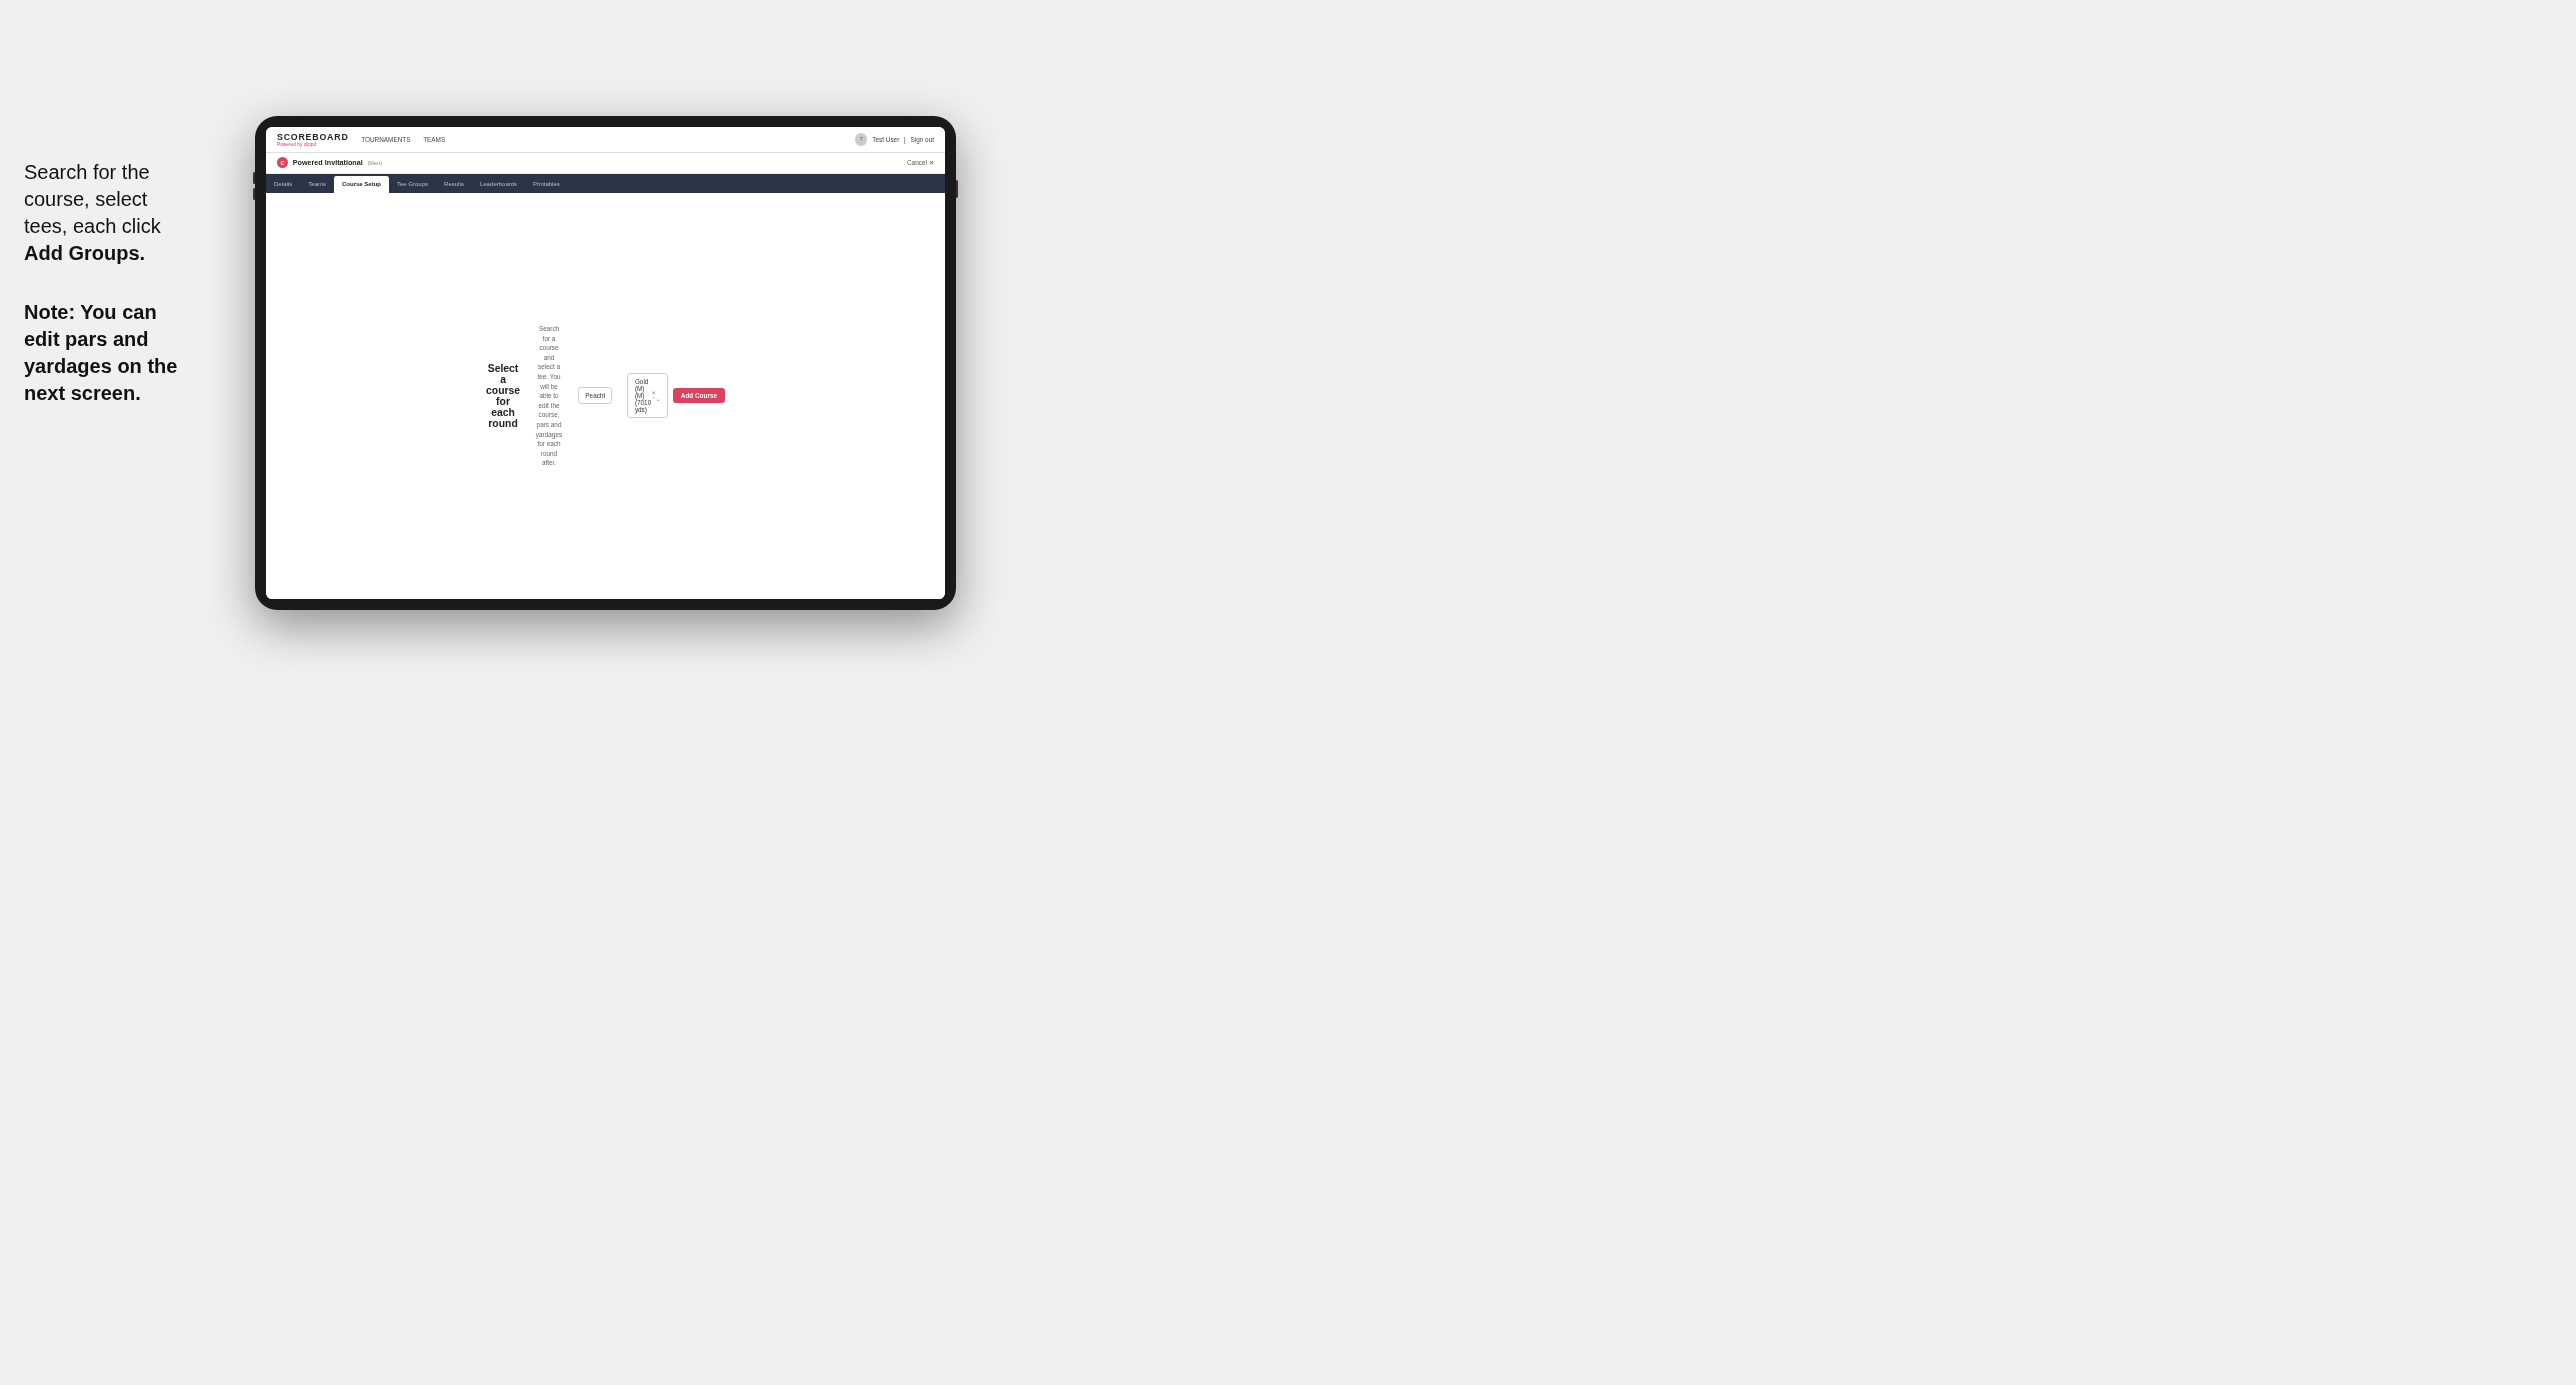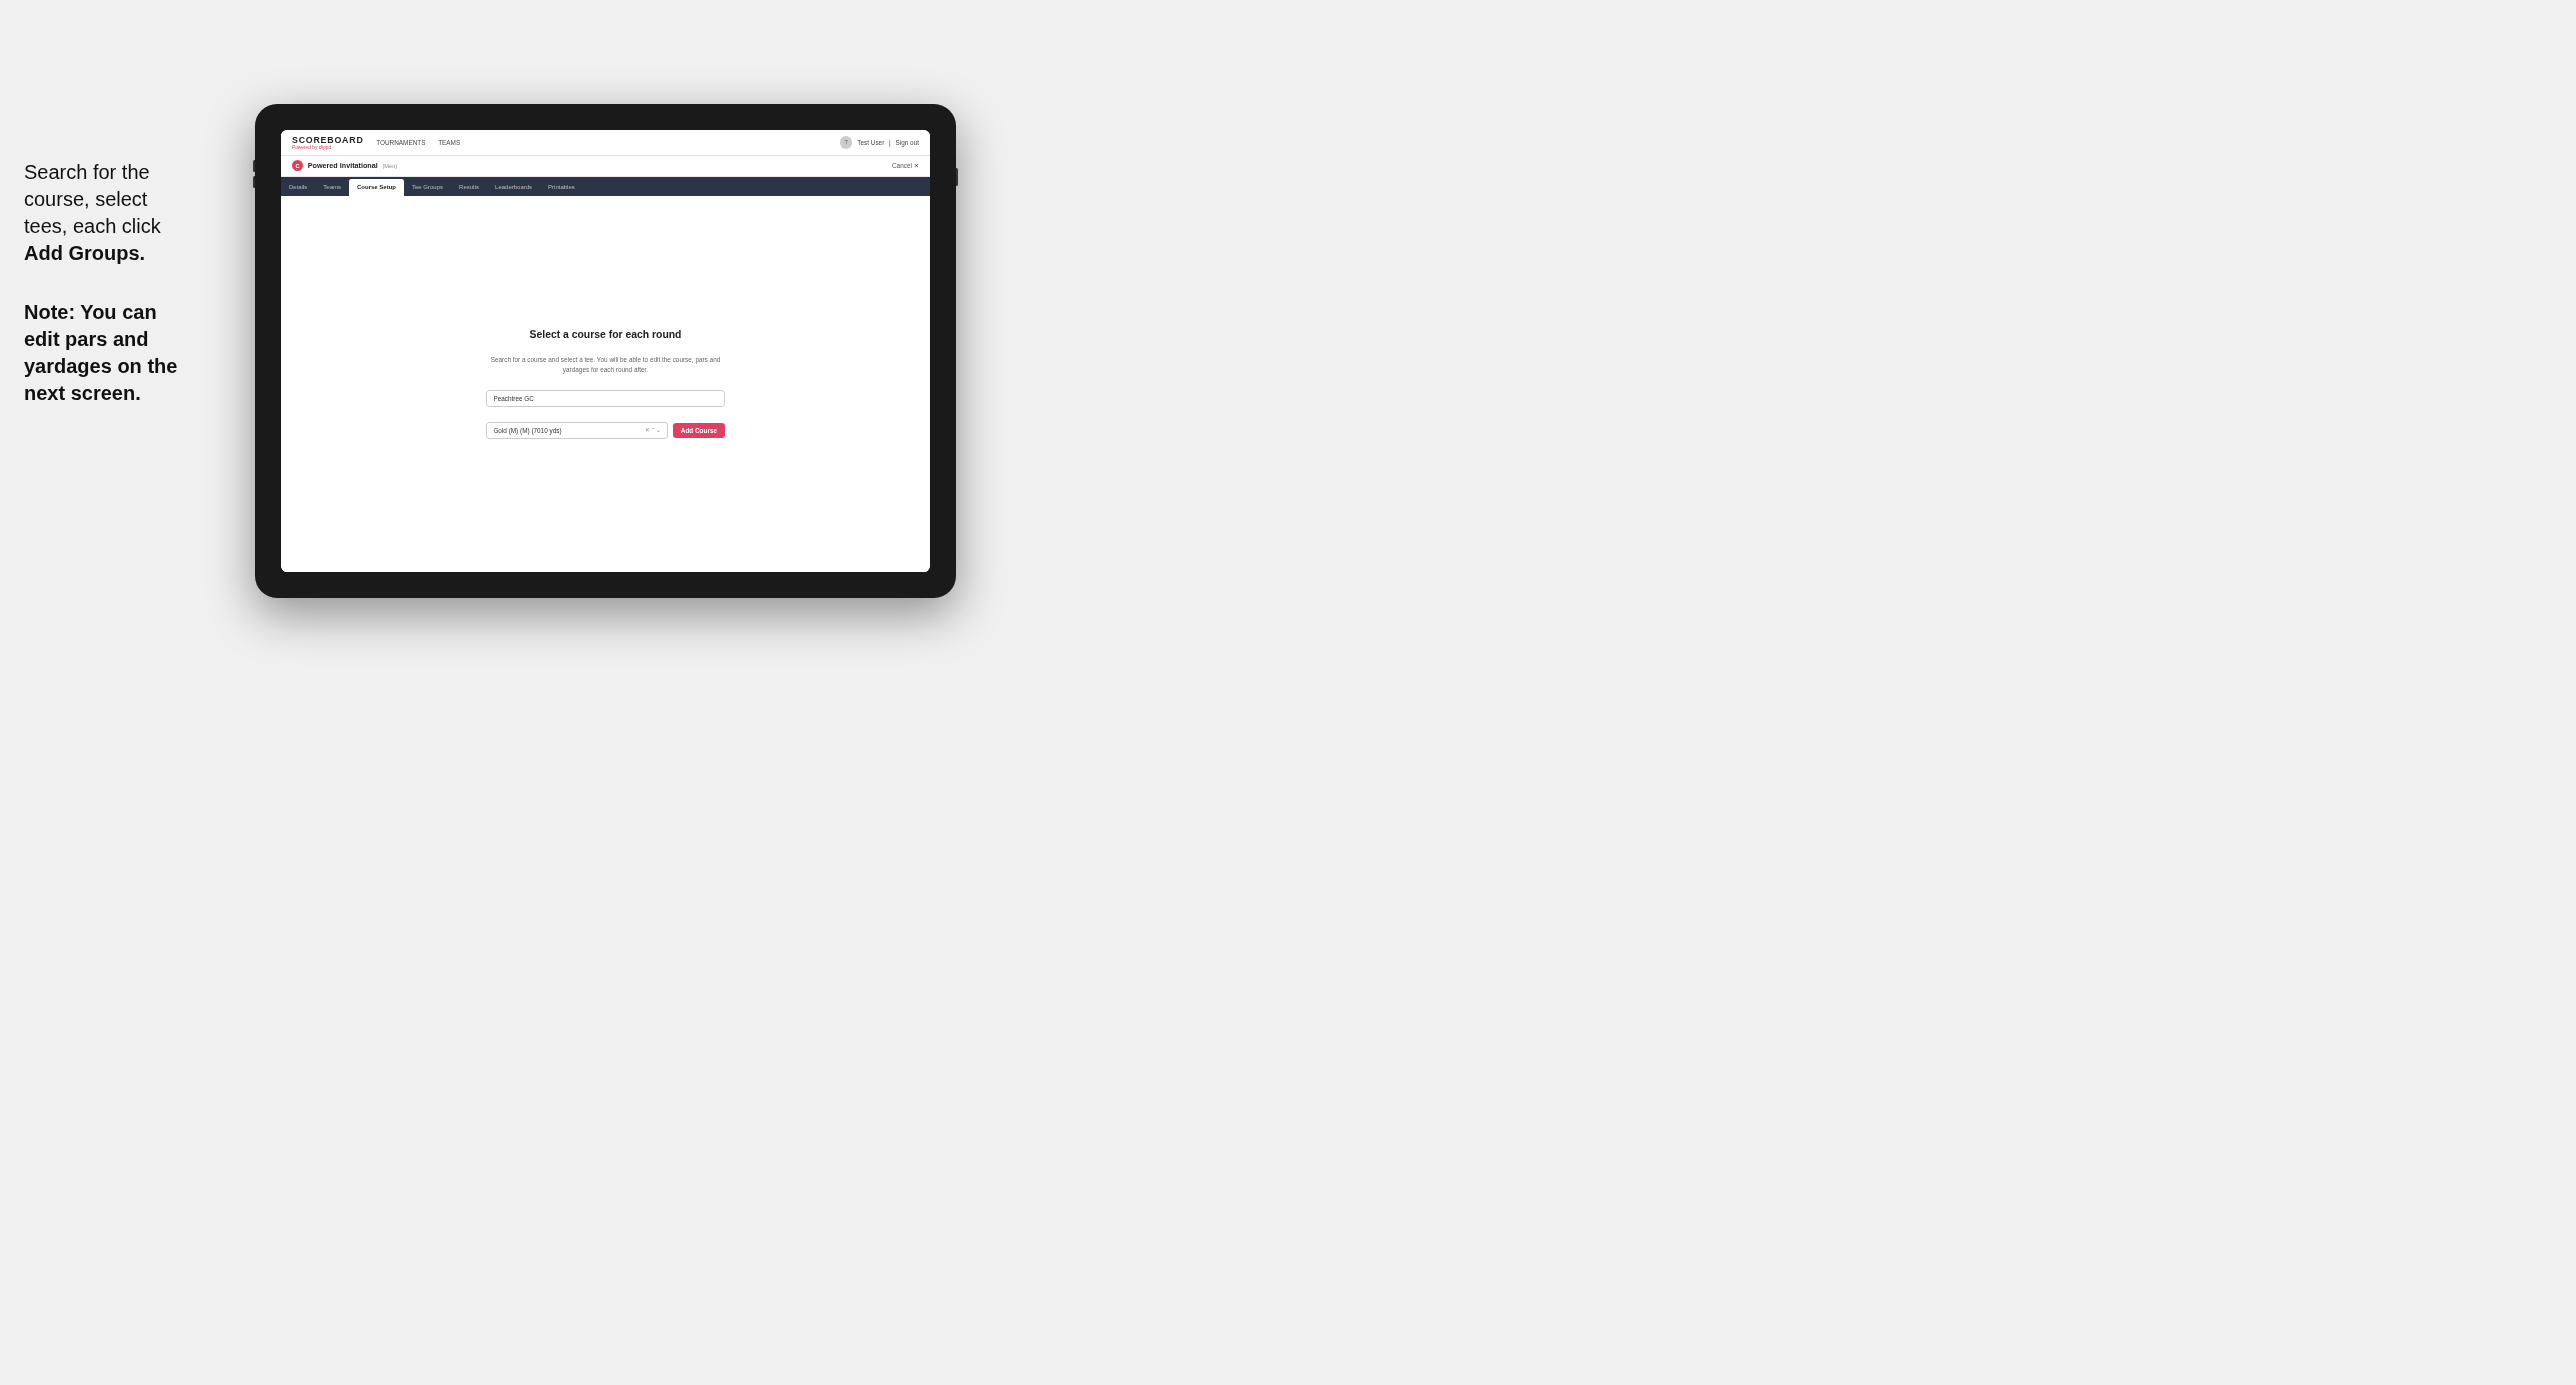--- a/index.html
+++ b/index.html
@@ -35,26 +35,26 @@
     }
     .arrow-container svg {
       width: 100%;
       height: 100%;
     }
 
     
     .tablet-frame {
       position: absolute;
       left: 255px;
-      top: 104px;
+      top: 116px;
       width: 701px;
       height: 494px;
       background: #1a1a1a;
       border-radius: 22px;
-      padding: 26px;
+      padding: 11px;
       box-shadow: 0 16px 48px rgba(0,0,0,0.4);
     }
 
     .tablet-screen {
       width: 100%;
       height: 100%;
       background: #fff;
       border-radius: 6.4px;
       overflow: hidden;
       display: flex;
@@ -179,21 +179,21 @@
       flex: 1;
       background: #fff;
       display: flex;
       align-items: center;
       justify-content: center;
       overflow: hidden;
     }
 
     .course-panel {
       display: flex;
-      flex-direction: column;
+      align-items: center;
       gap: 15px;
       width: 239px;
     }
 
     .panel-title {
       font-size: 10.4px;
       font-weight: 600;
       color: #222;
       text-align: center;
     }

